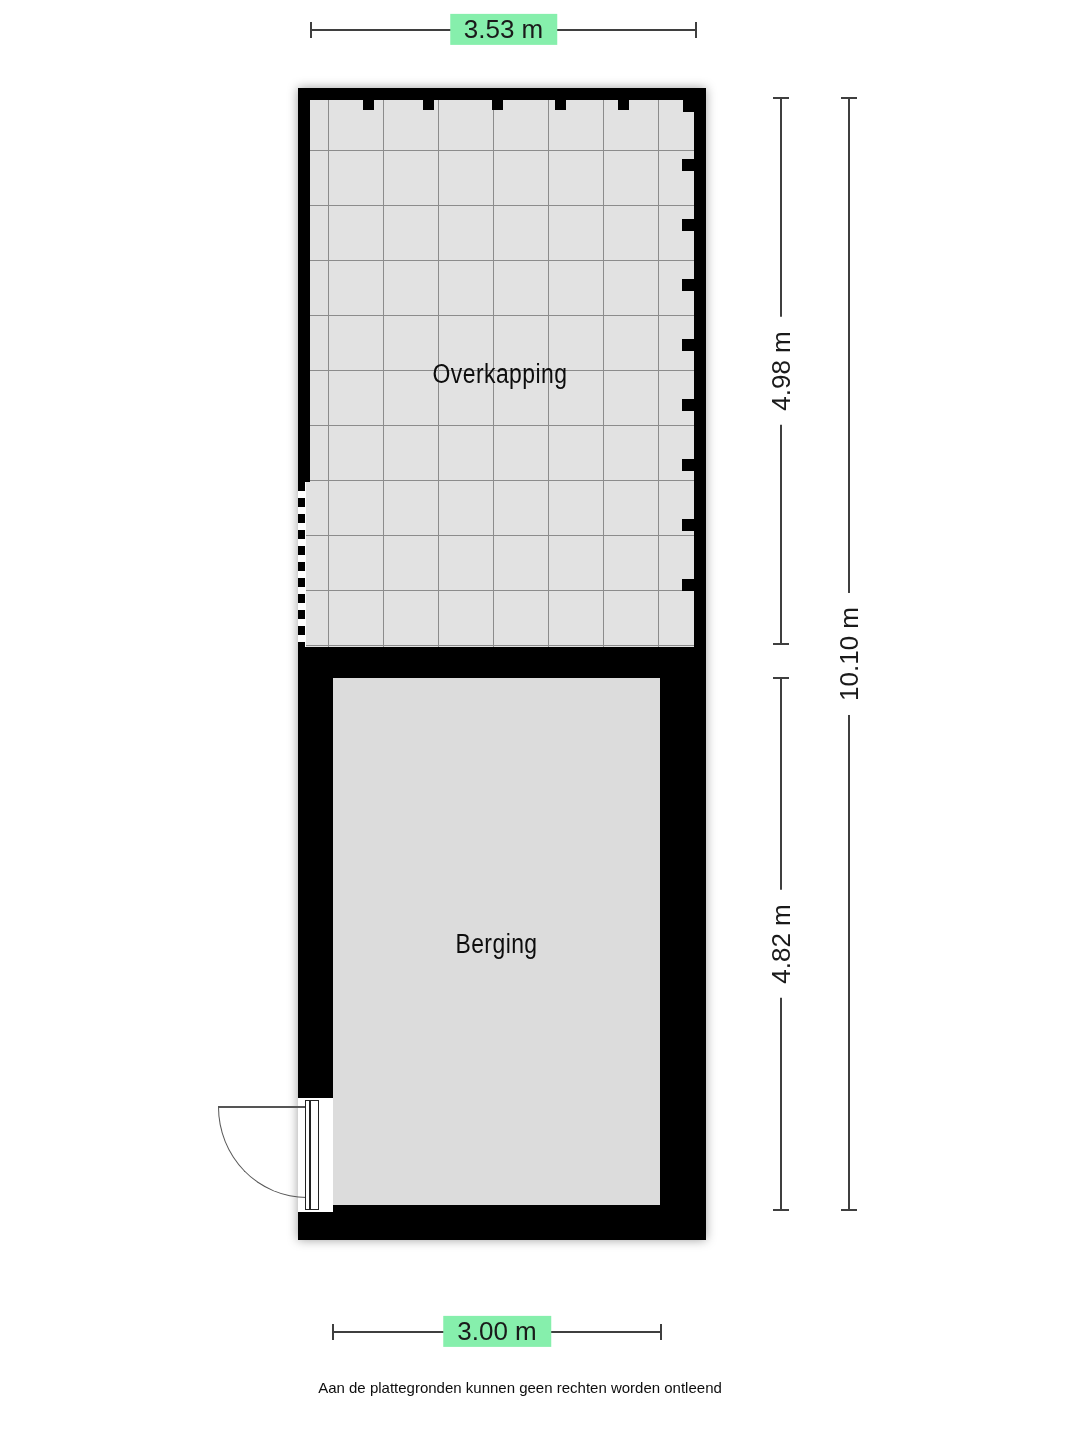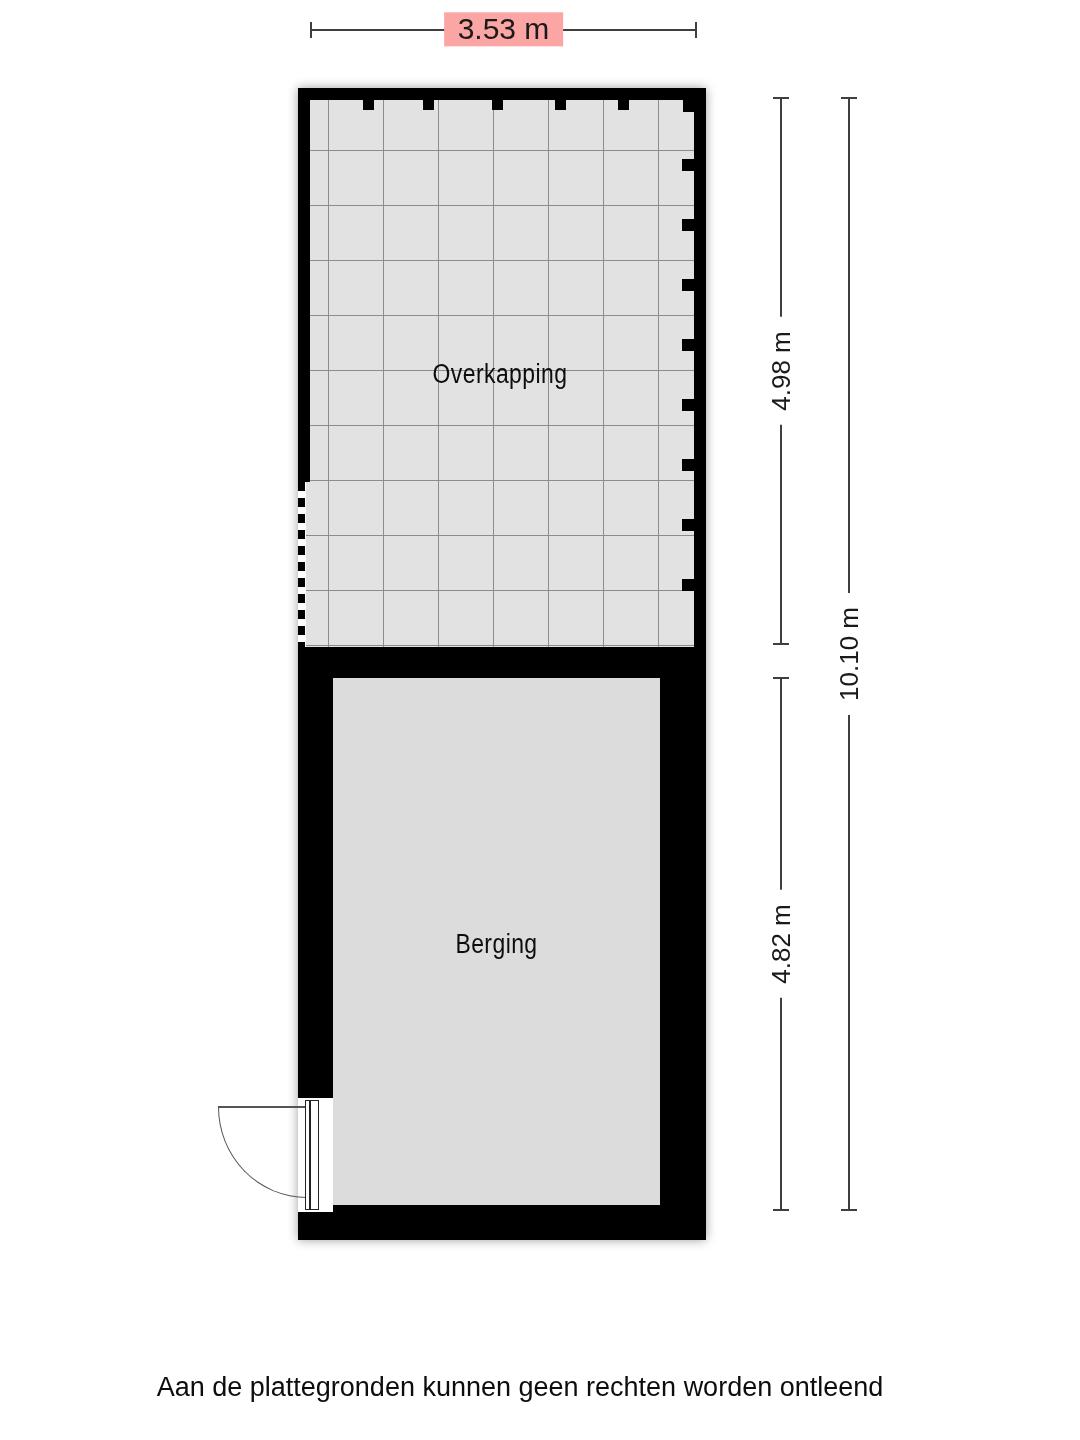--- a/index.html
+++ b/index.html
@@ -9,21 +9,21 @@
     font-family:"Liberation Sans", sans-serif; color:#111; overflow:hidden;
   }
   
   .hdim { position:absolute; }
   .hdim .line { position:absolute; left:0; right:0; top:50%; height:1.5px; margin-top:-0.75px; background:#3f3f3f; }
   .hdim .tick { position:absolute; top:50%; width:2px; height:16px; margin-top:-8px; background:#3f3f3f; }
   .hdim .tick.t-left { left:0; }
   .hdim .tick.t-right { right:0; }
   .hdim .dlabel {
     position:absolute; left:50%; top:50%; transform:translate(-50%,-52%);
-    background:#fca5a5; padding:0 14px; font-size:30px; white-space:nowrap; color:#1a1a1a;
+    background:#86efac; padding:0 14px; font-size:26px; white-space:nowrap; color:#1a1a1a;
   }
   .vdim { position:absolute; }
   .vdim .line { position:absolute; top:0; bottom:0; left:50%; width:1.5px; margin-left:-0.75px; background:#3f3f3f; }
   .vdim .tick { position:absolute; left:50%; width:16px; height:2px; margin-left:-8px; background:#3f3f3f; }
   .vdim .tick.t-top { top:0; }
   .vdim .tick.t-bottom { bottom:0; }
   .vdim .dlabel {
     position:absolute; left:50%; top:50%; transform:translate(-50%,-50%) rotate(-90deg);
     background:#ffffff; padding:0 14px; font-size:26px; white-space:nowrap; color:#1a1a1a;
   }
@@ -60,21 +60,21 @@
     border-left:1.5px solid #555; border-bottom:1.5px solid #555;
     border-bottom-left-radius:100% 100%;
   }
   .door-leaf-line { position:absolute; left:218px; top:1106px; width:89px; height:1.5px; background:#555; }
   .door-jamb {
     position:absolute; left:305px; top:1100px; width:14px; height:110px;
     background:#fff; border:1.5px solid #222; box-sizing:border-box;
   }
   .door-jamb-inner { position:absolute; left:3px; top:0; bottom:0; width:1.5px; background:#222; }
   
-  .footer { position:absolute; left:0; top:1374px; width:1040px; text-align:center; font-size:27px; line-height:27px; color:#0d0d0d; }
+  .footer { position:absolute; left:0; top:1374px; width:1040px; text-align:center; font-size:15px; line-height:27px; color:#0d0d0d; }
 </style>
 </head>
 <body>
 
 <div class="page">
 
   <div class="hdim" style="left:310px; top:15px; width:387px; height:30px;">
     <div class="line"></div>
     <div class="tick t-left"></div>
     <div class="tick t-right"></div>
@@ -135,18 +135,24 @@
     <div class="dlabel">4.82 m</div>
   </div>
 
   <div class="vdim" style="left:836px; top:97px; width:26px; height:1114px;">
     <div class="line"></div>
     <div class="tick t-top"></div>
     <div class="tick t-bottom"></div>
     <div class="dlabel">10.10 m</div>
   </div>
 
+  <div class="hdim" style="left:332px; top:1317px; width:330px; height:30px;">
+    <div class="line"></div>
+    <div class="tick t-left"></div>
+    <div class="tick t-right"></div>
+    <div class="dlabel">3.00 m</div>
+  </div>
 
   <div class="footer">
     <div>Aan de plattegronden kunnen geen rechten worden ontleend</div>
   </div>
 
 </div>
 
 </body></html>

